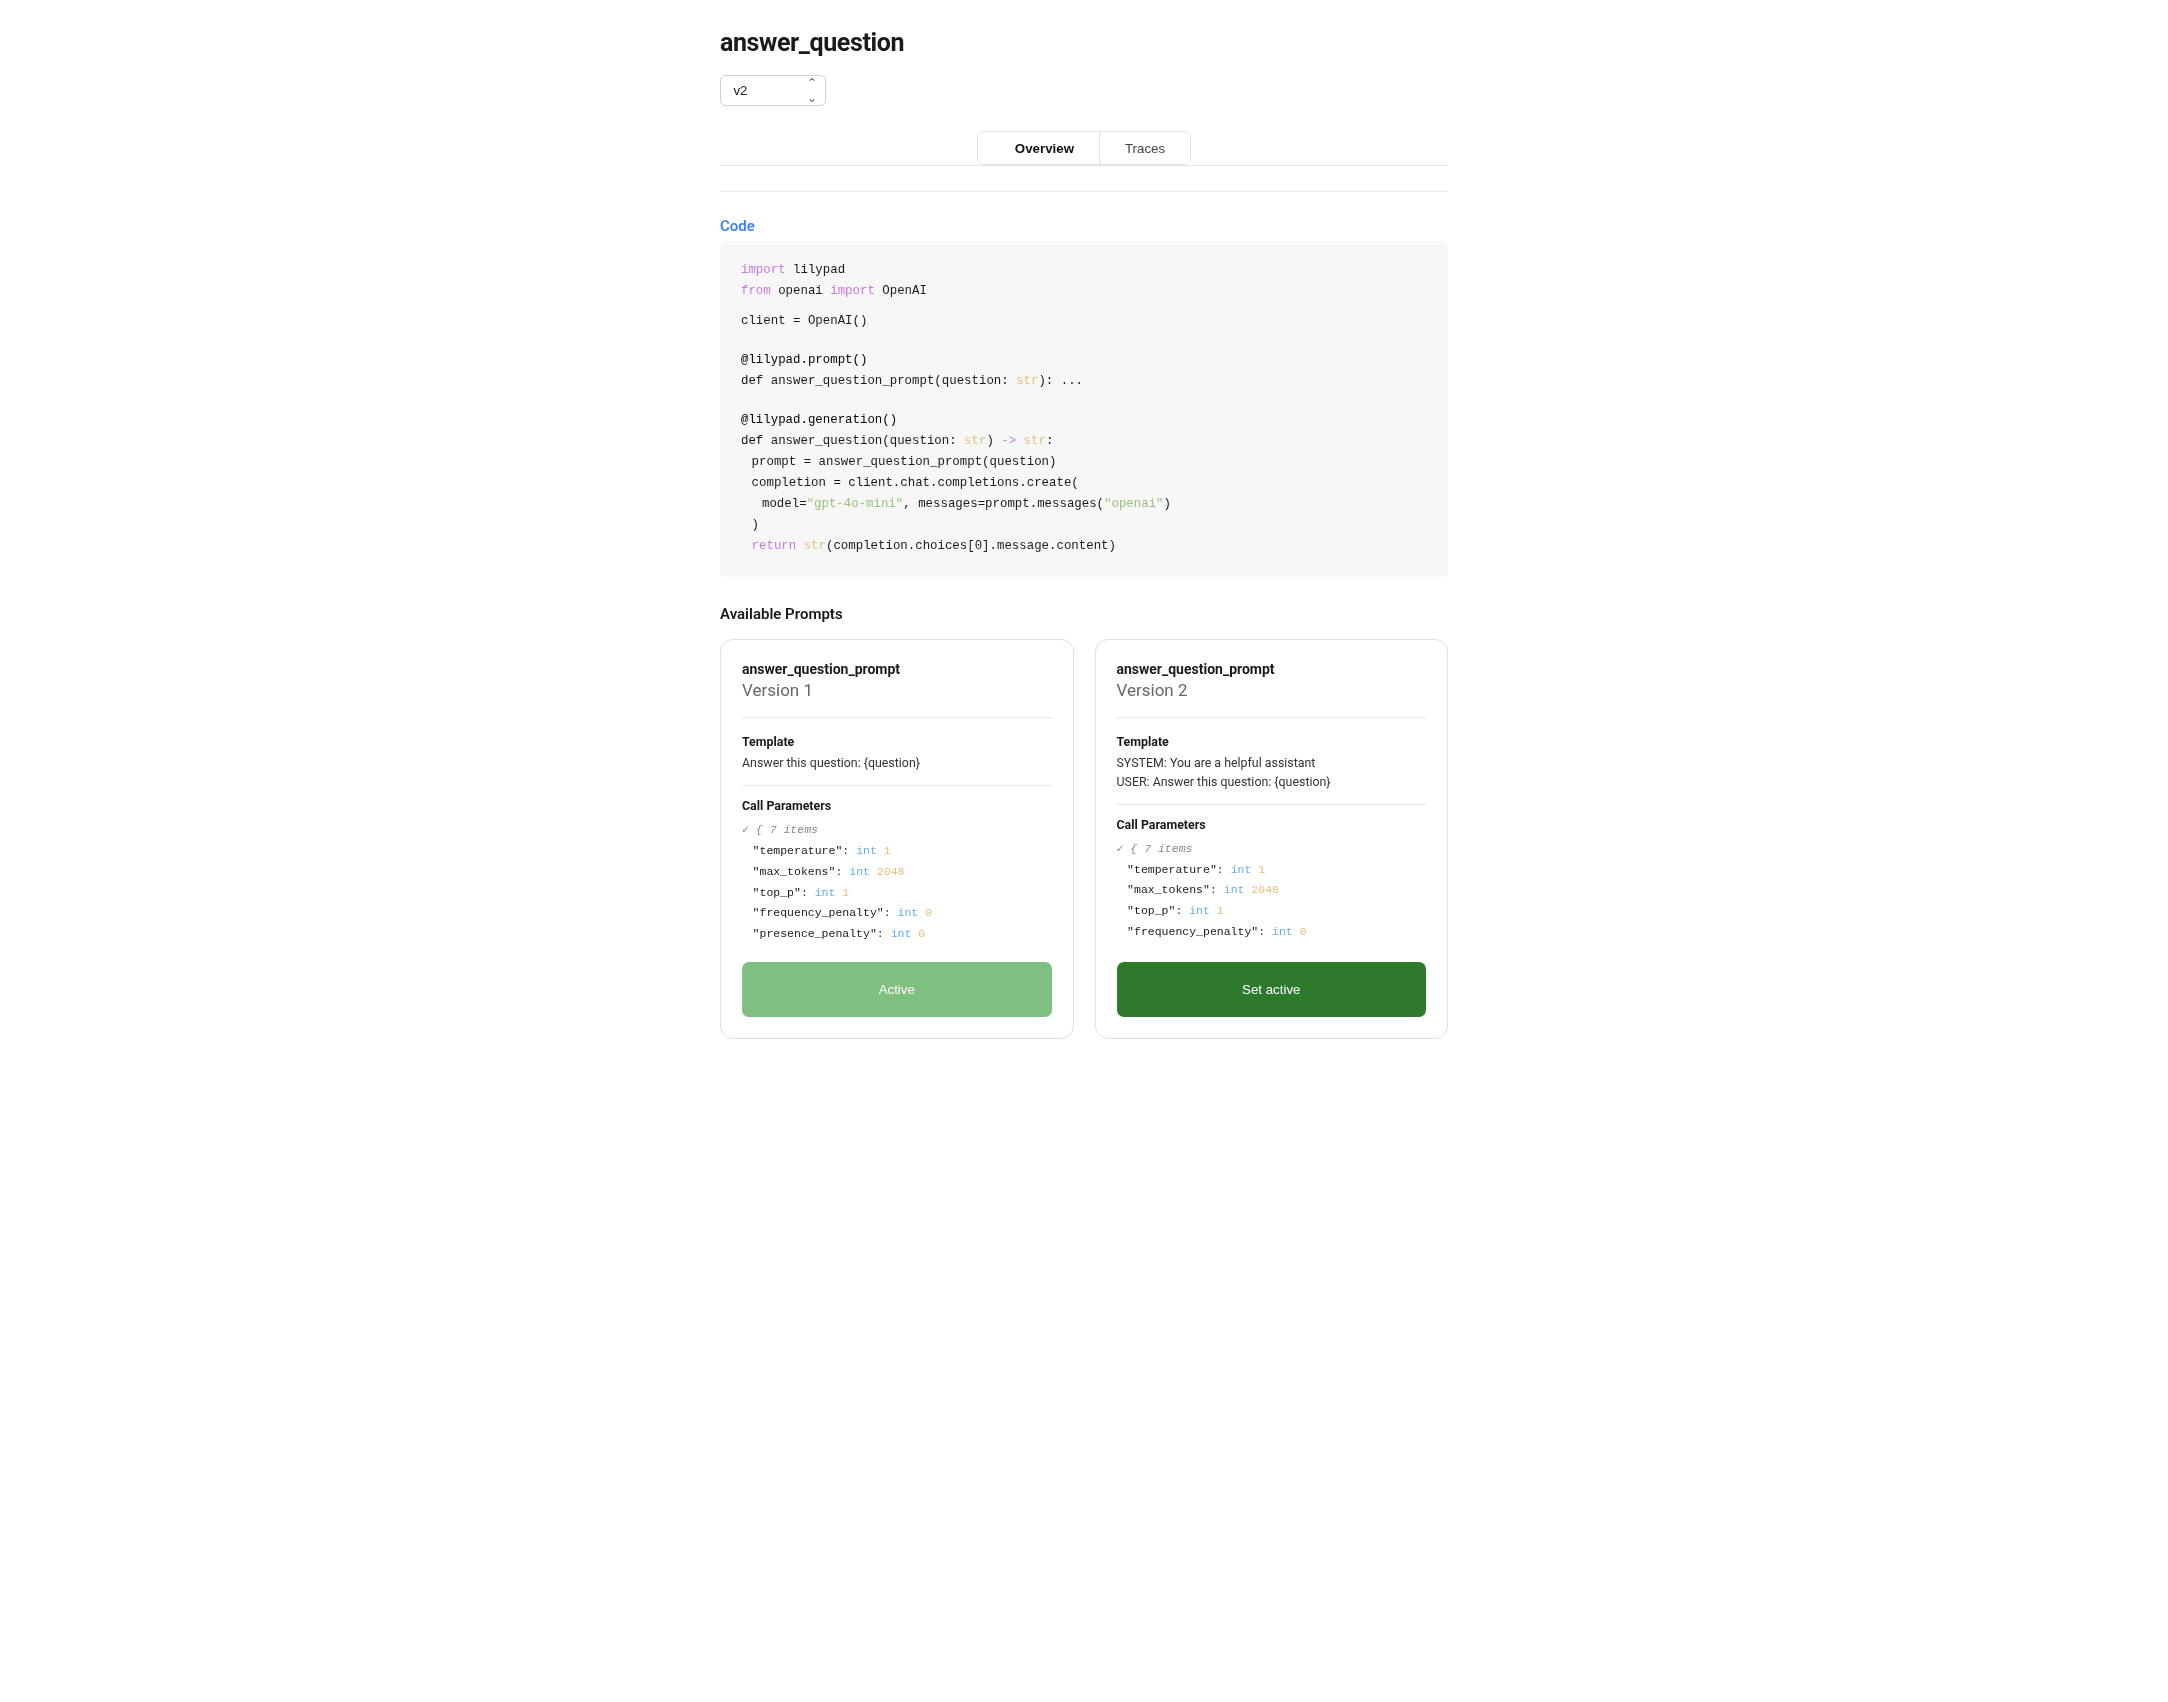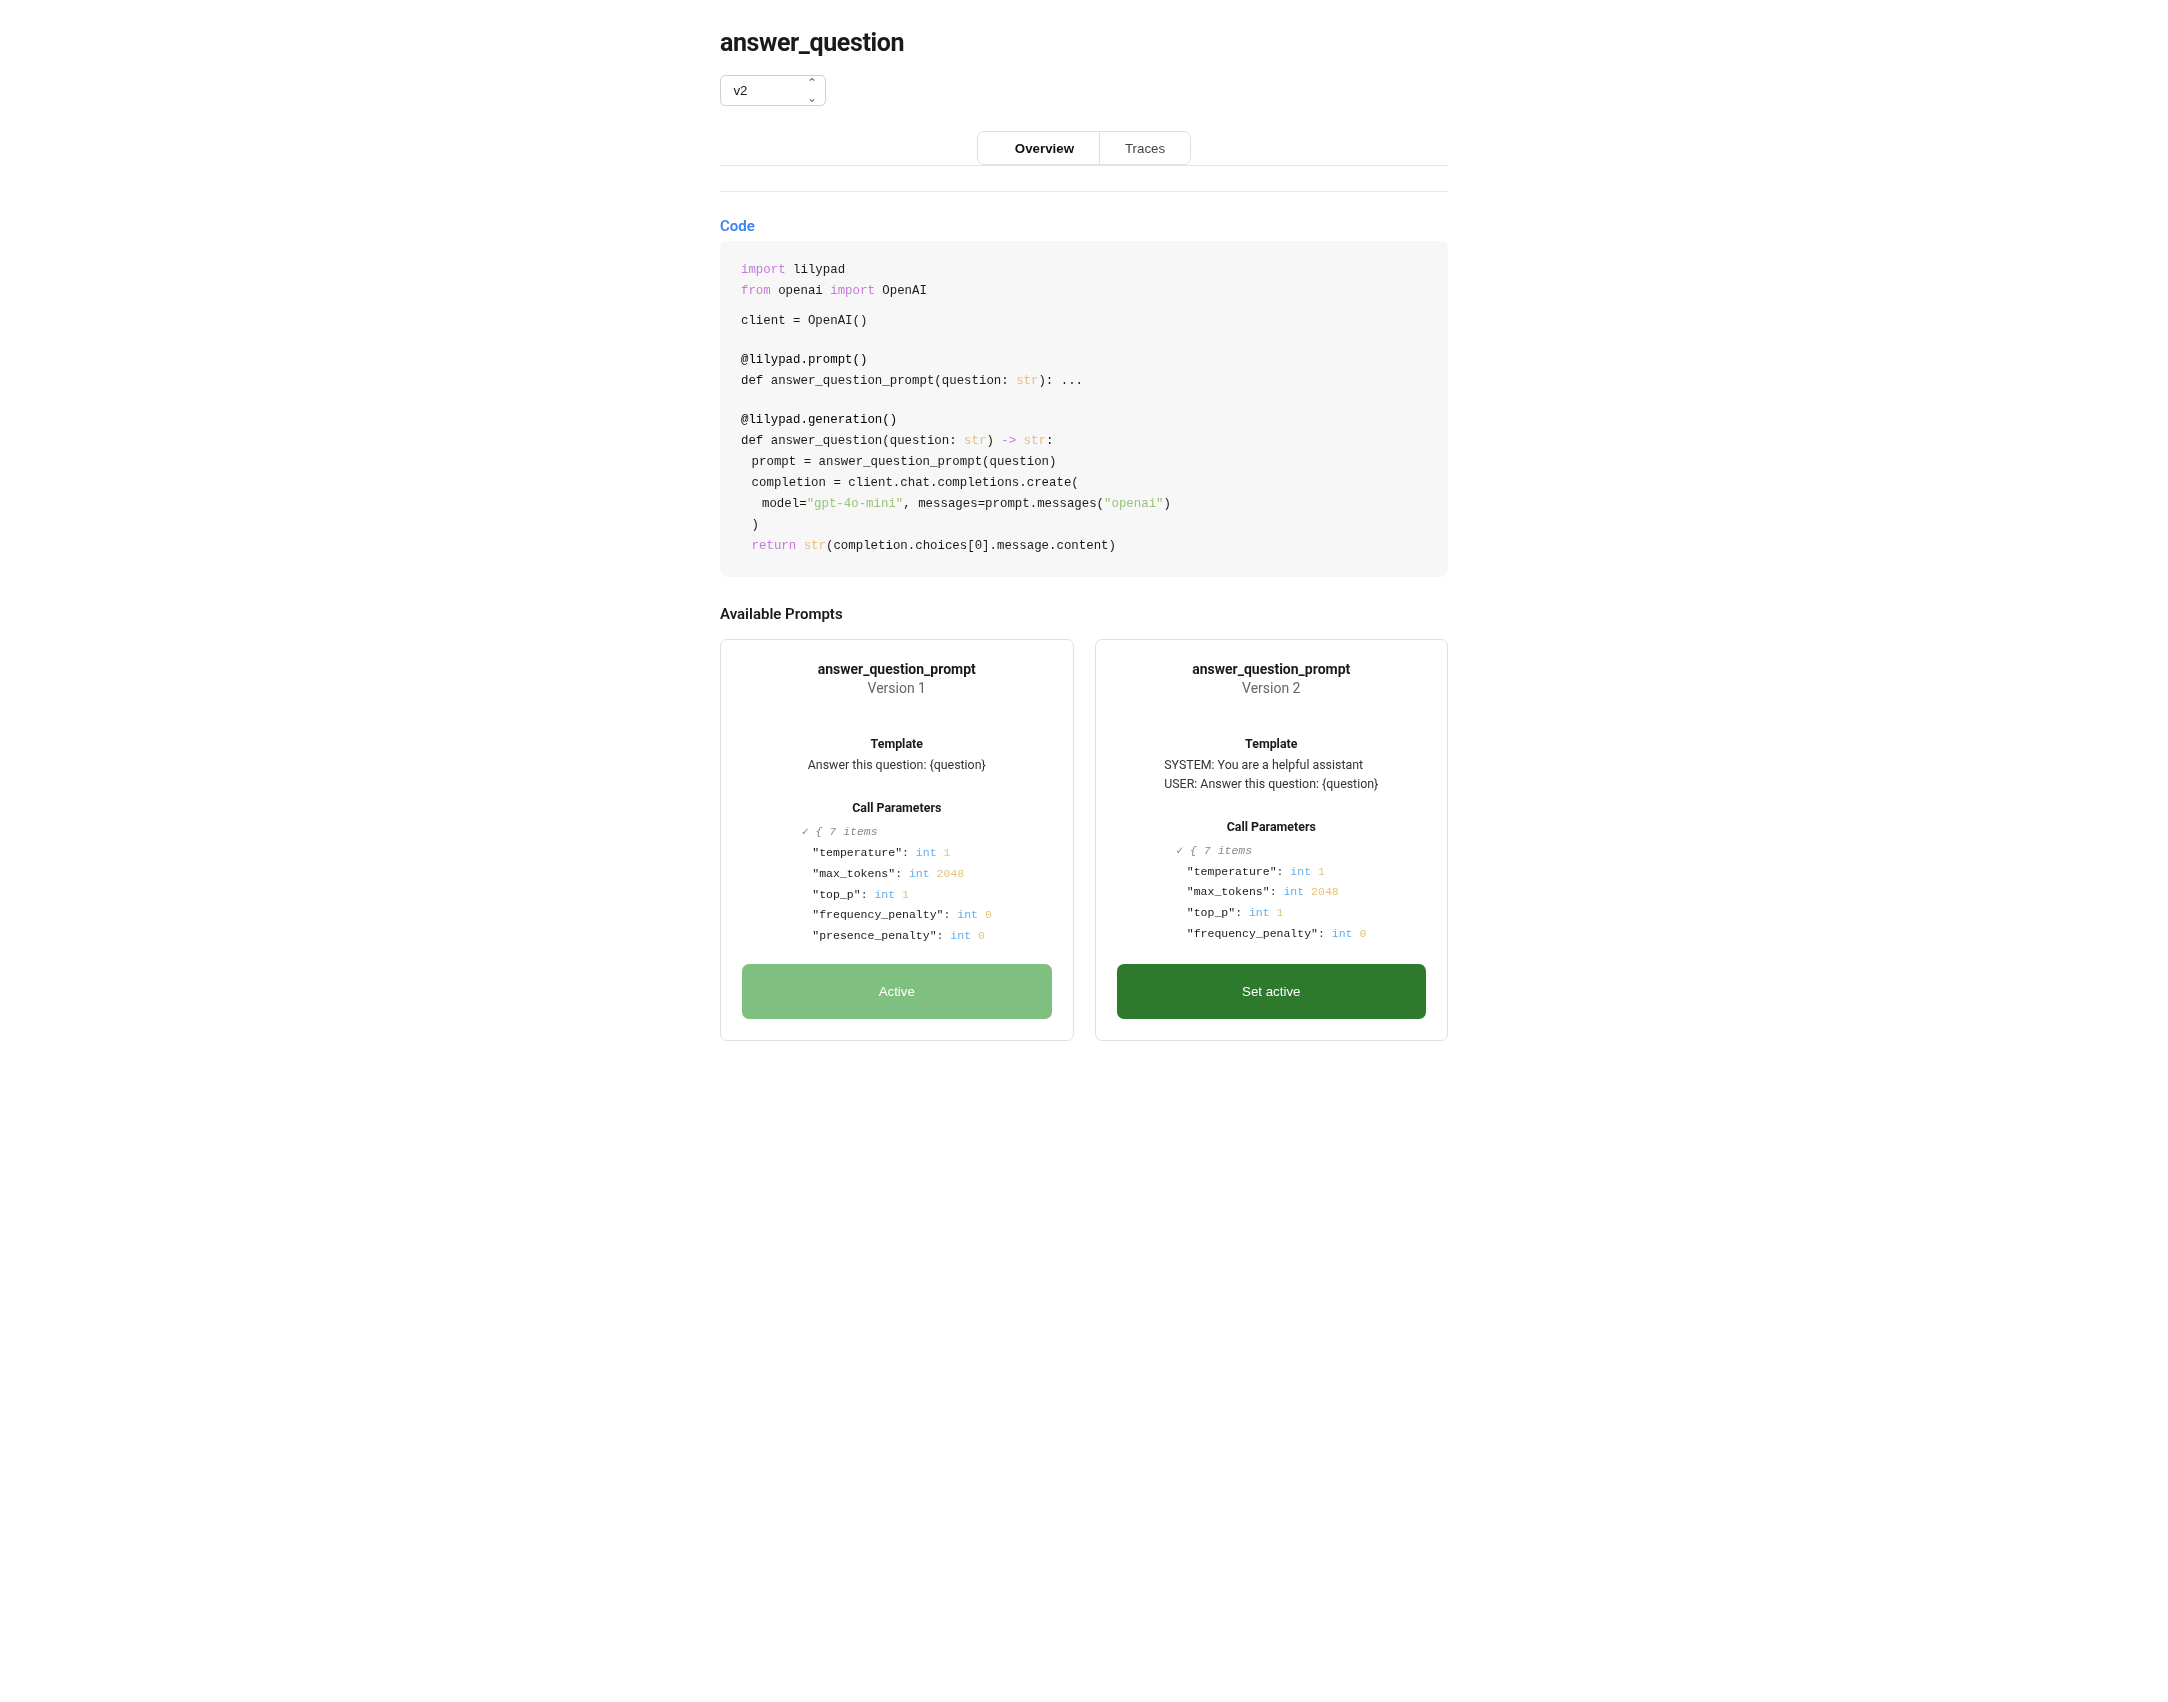--- a/index.html
+++ b/index.html
@@ -117,36 +117,35 @@
     }
     .prompt-cards {
       display: flex;
       gap: 21px;
       flex-wrap: wrap;
     }
     .prompt-card {
       flex: 1;
       min-width: 266px;
       border: 0.9px solid #e0e0e0;
-      border-radius: 7px;
+      border-radius: 13px;
       padding: 21px;
       display: flex;
       flex-direction: column;
       gap: 0;
-      align-items: center;
     }
     .prompt-card-title {
       font-size: 14px;
       font-weight: 700;
       margin-bottom: 3.5px;
     }
     .prompt-card-version {
-      font-size: 14px;
+      font-size: 17px;
       color: #666;
-      margin-bottom: 10px;
+      margin-bottom: 4px;
     }
     .prompt-card-section-label {
       font-size: 12.4px;
       font-weight: 700;
       margin-bottom: 5.3px;
       margin-top: 3.5px;
     }
     .prompt-card-divider {
       border: none;
       border-top: 0.9px solid #e8e8e8;

